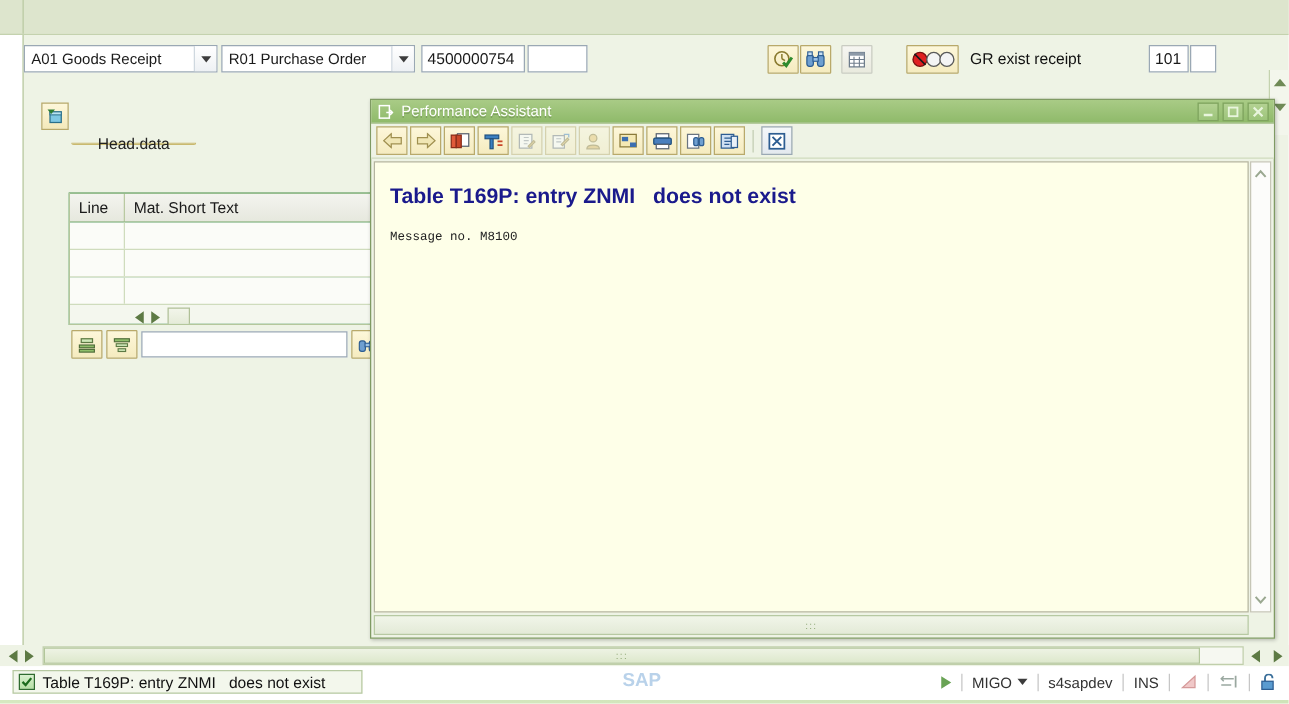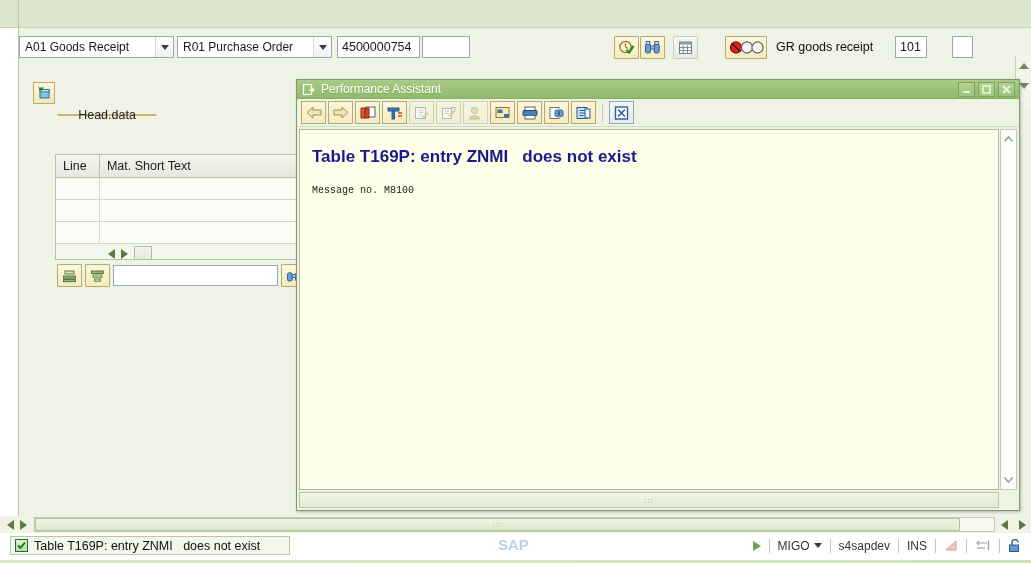--- a/index.html
+++ b/index.html
@@ -521,23 +521,23 @@
 
         <div class="tbtn wide" style="left:706px; top:0px;">
           <svg width="36" height="15" viewBox="0 0 36 15">
             <circle cx="8" cy="7.5" r="5.6" fill="#e02020" stroke="#7a1010" stroke-width="1.1"></circle>
             <line x1="3.6" y1="3.1" x2="12.4" y2="11.9" stroke="#1a1a1a" stroke-width="1.3"></line>
             <circle cx="19" cy="7.5" r="5.6" fill="#f4f4f4" stroke="#5a5a5a" stroke-width="1.1"></circle>
             <circle cx="29.5" cy="7.5" r="5.6" fill="#f4f4f4" stroke="#5a5a5a" stroke-width="1.1"></circle>
           </svg>
         </div>
 
-        <span class="lbl" style="left:757px; top:4px;">GR goods receipt</span>
-
-        <div class="txtfield" style="left:876px; top:0px; width:32px;">101</div>
+        <span class="lbl" style="left:757px; top:4px;">GR exist receipt</span>
+
+        <div class="txtfield" style="left:900px; top:0px; width:32px;">101</div>
         <div class="txtfield" style="left:933px; top:0px; width:21px;"></div>
       </div>
 
       <div class="headdata">
         <div class="hd-icon">
           <svg width="15" height="14" viewBox="0 0 15 14">
             <rect x="3" y="3.5" width="9" height="8.5" fill="#7ec8e3" stroke="#2a6f8a" stroke-width="1"></rect>
             <rect x="3" y="3.5" width="9" height="2.4" fill="#b8e4f2" stroke="#2a6f8a" stroke-width="0.8"></rect>
             <path d="M1 1.5 L7 1.5 L4 5.2 Z" fill="#2e7d32"></path>
           </svg>

